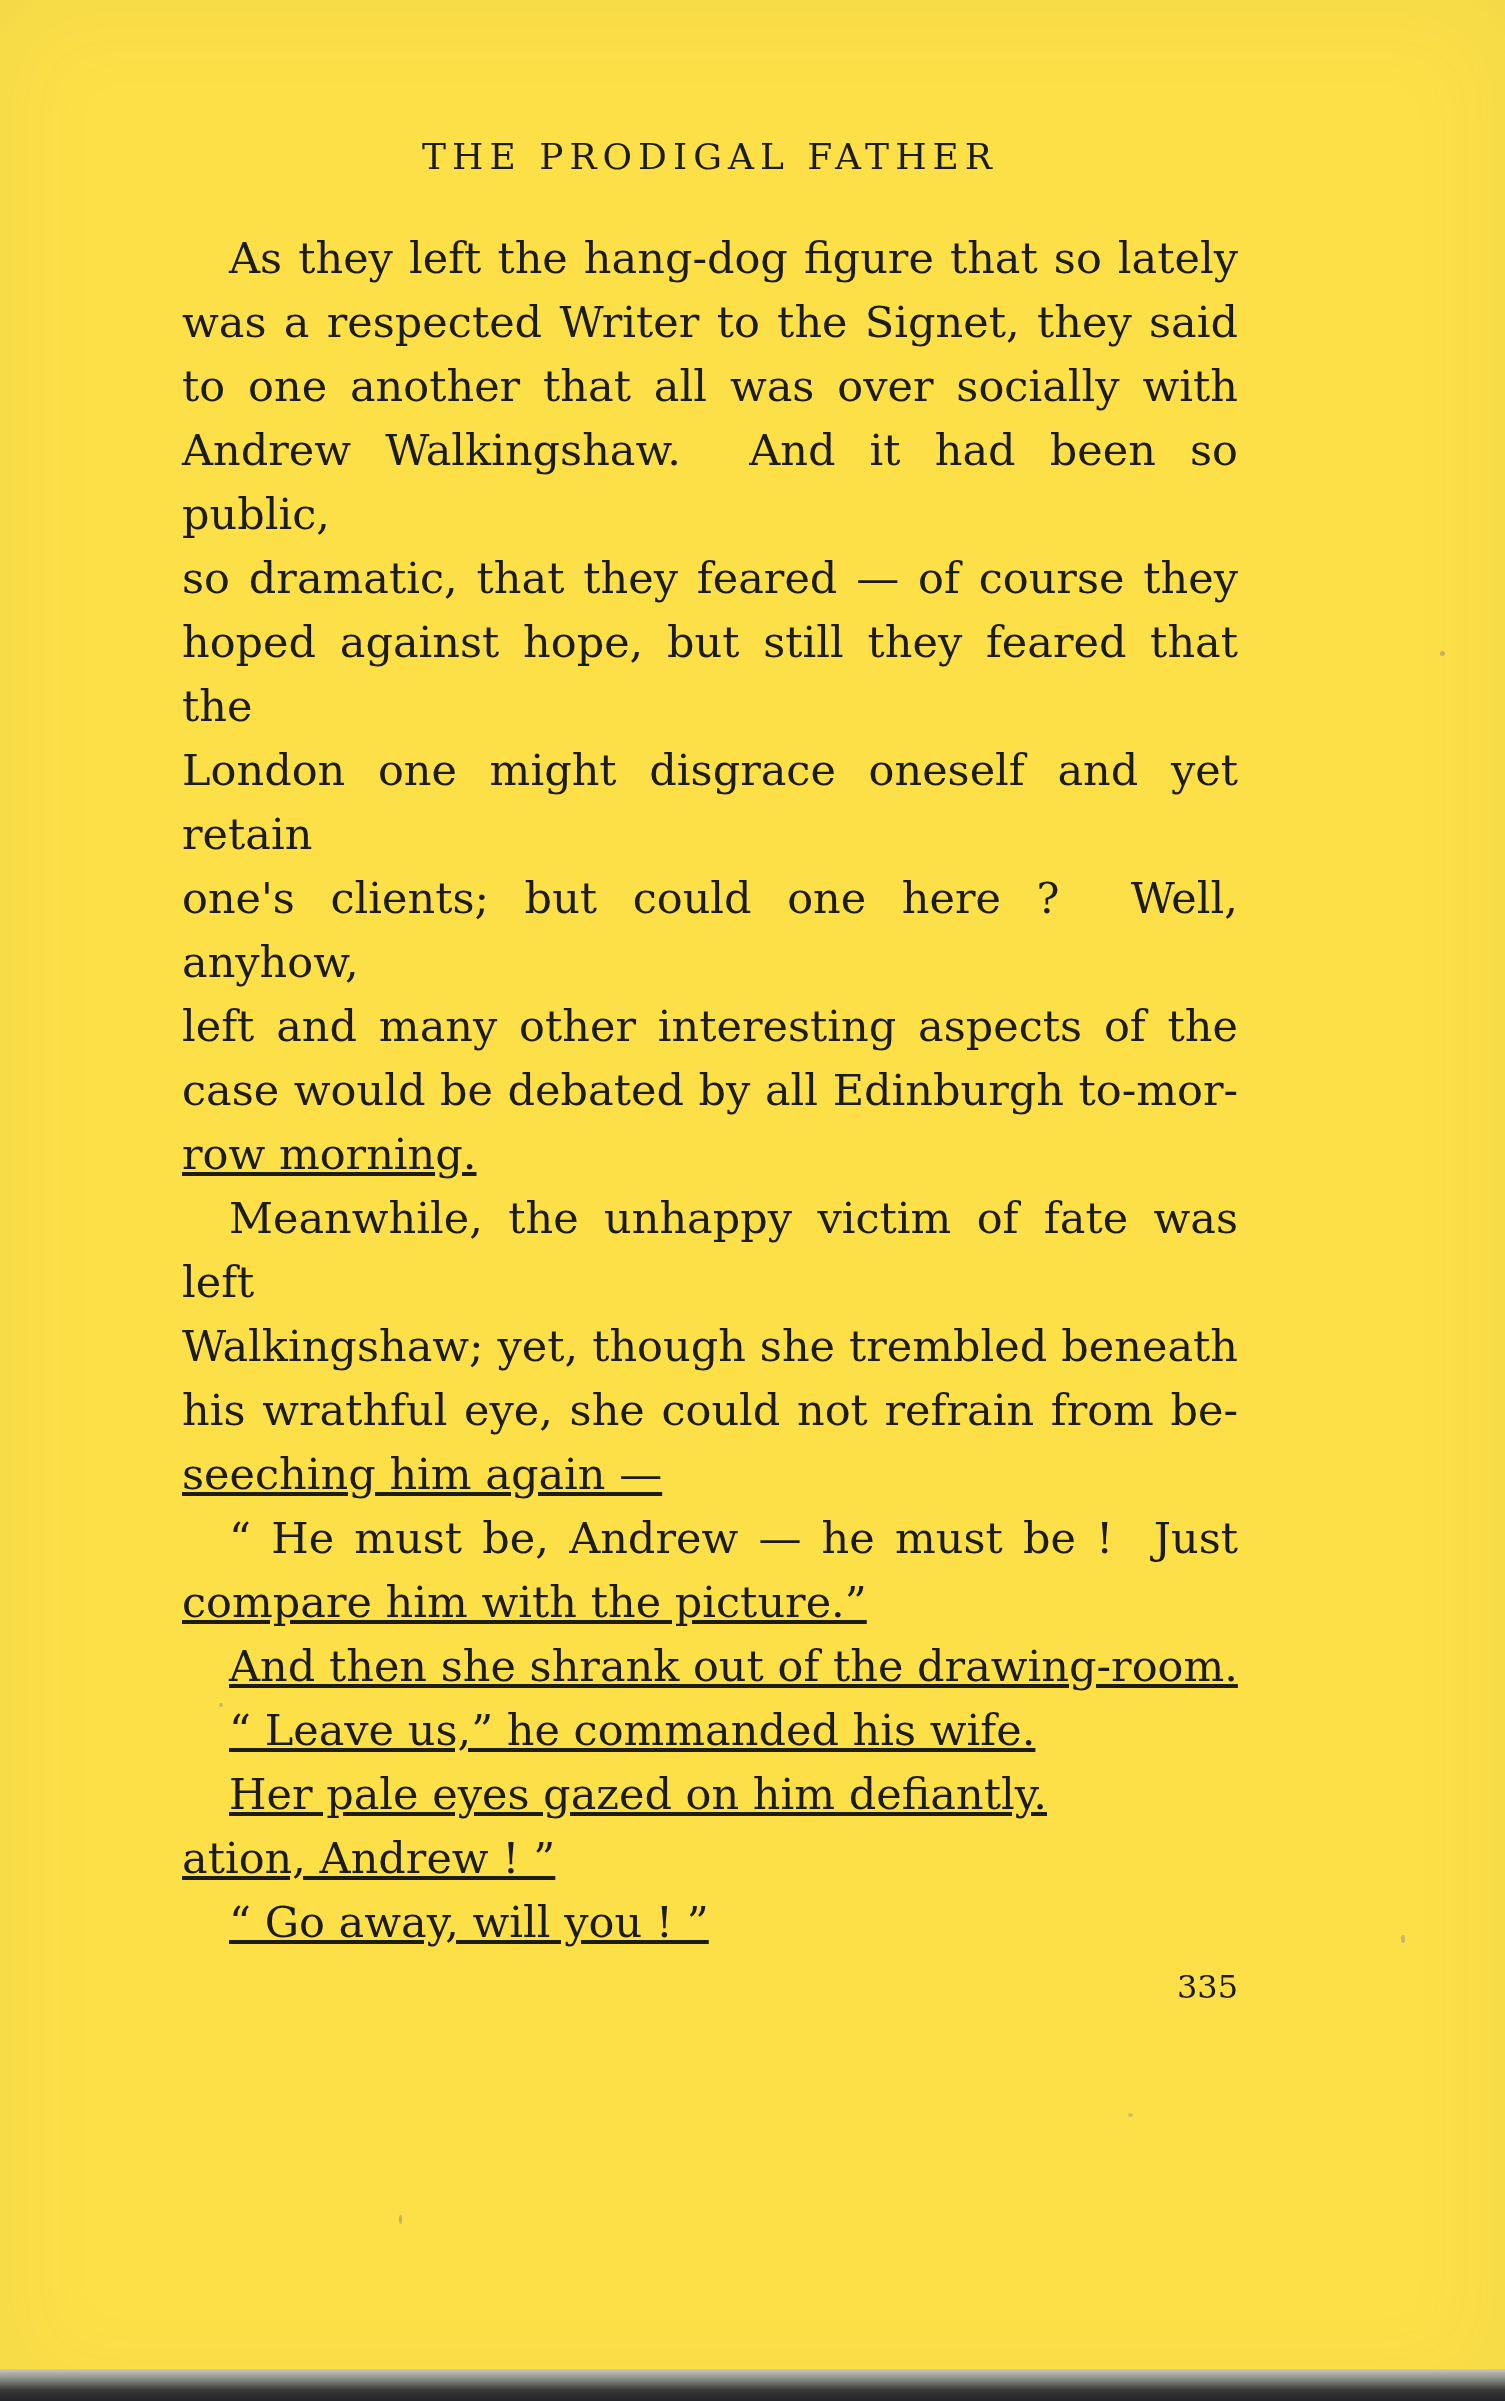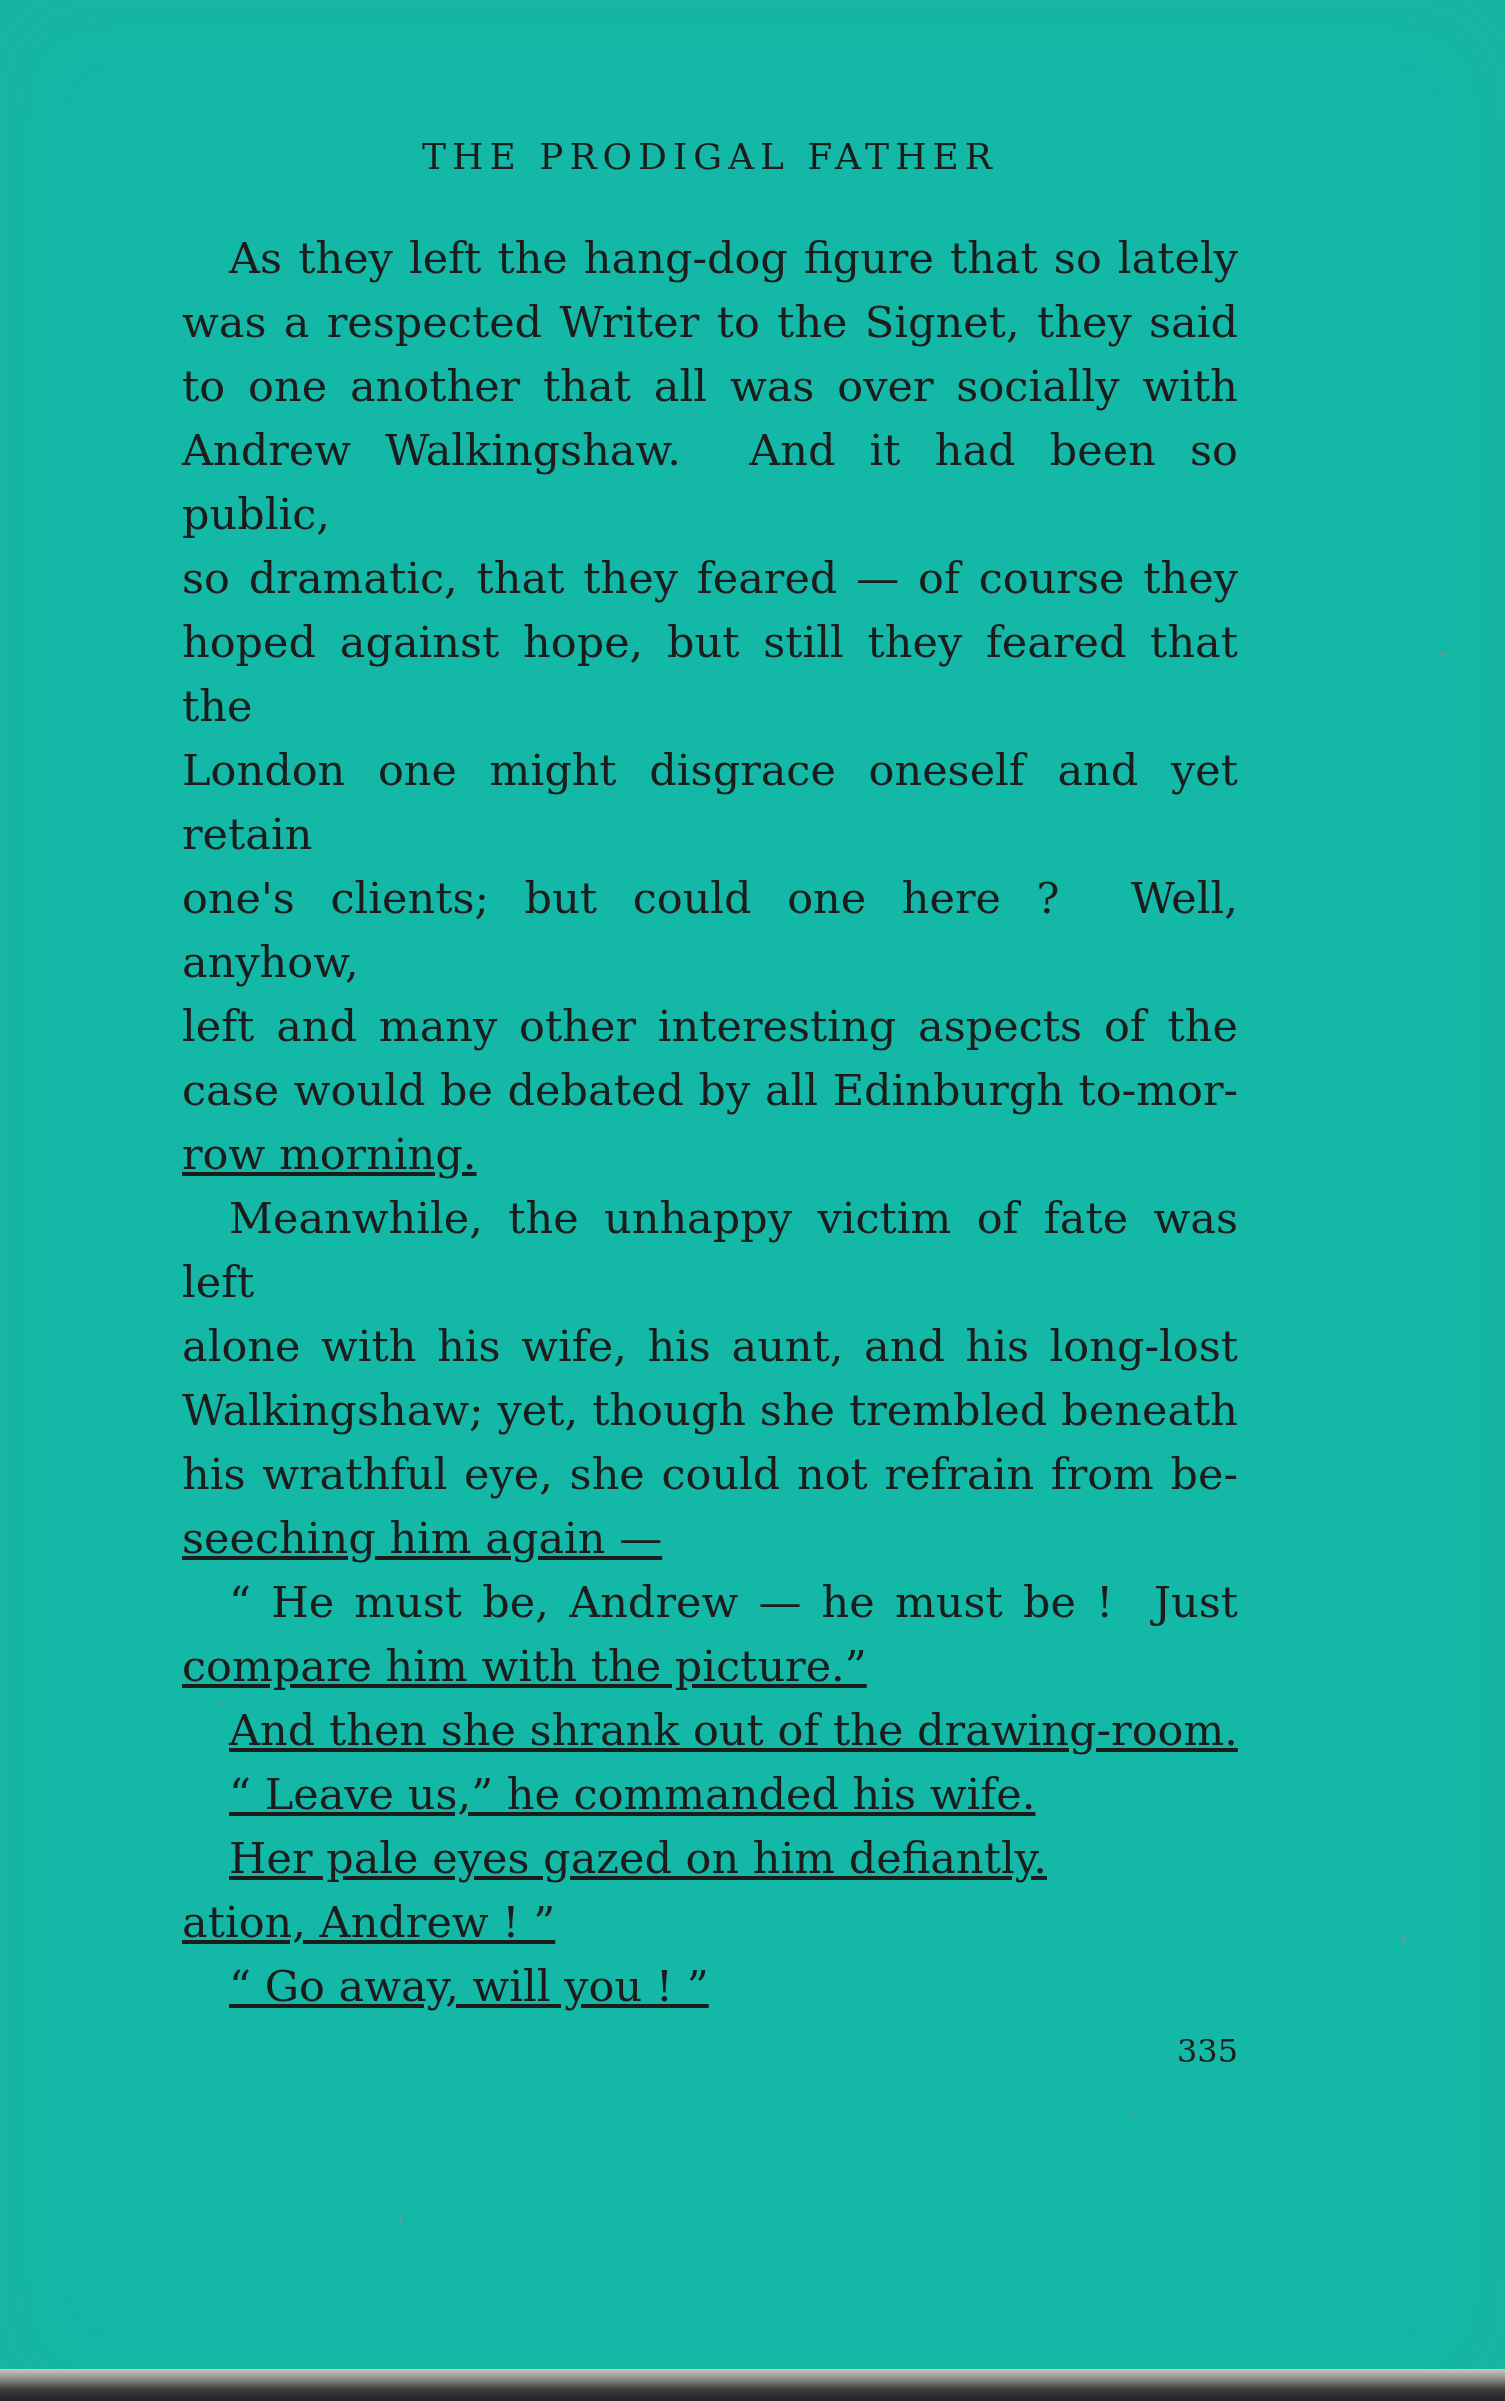--- a/index.html
+++ b/index.html
@@ -4,21 +4,21 @@
 <style>
   html, body {
     margin: 0;
     padding: 0;
     background: #e8e8e4;
   }
   .page {
     position: relative;
     width: 1506px;
     height: 2401px;
-    background: #14b8a6;
+    background: #fde047;
     overflow: hidden;
     font-family: "DejaVu Serif", "Liberation Serif", serif;
     color: #1c1c1c;
     box-shadow: inset 0 0 102px rgba(120,115,100,0.08);
   }
   .content {
     position: absolute;
     left: 182px;
     top: 136px;
     width: 1056px;
@@ -88,21 +88,20 @@
           <div class="line">so dramatic, that they feared — of course they</div>
           <div class="line">hoped against hope, but still they feared that the</div>
           <div class="line">London one might disgrace oneself and yet retain</div>
           <div class="line">one's clients; but could one here ?  Well, anyhow,</div>
           <div class="line">left and many other interesting aspects of the</div>
           <div class="line">case would be debated by all Edinburgh to-mor-</div>
           <div class="line last">row morning.</div>
         </div>
         <div class="para">
           <div class="line first">Meanwhile, the unhappy victim of fate was left</div>
-          <div class="line">alone with his wife, his aunt, and his long-lost</div>
           <div class="line">Walkingshaw; yet, though she trembled beneath</div>
           <div class="line">his wrathful eye, she could not refrain from be-</div>
           <div class="line last">seeching him again —</div>
         </div>
         <div class="para">
           <div class="line first">“ He must be, Andrew — he must be !  Just</div>
           <div class="line last">compare him with the picture.”</div>
         </div>
         <div class="para">
           <div class="line first last">And then she shrank out of the drawing-room.</div>

